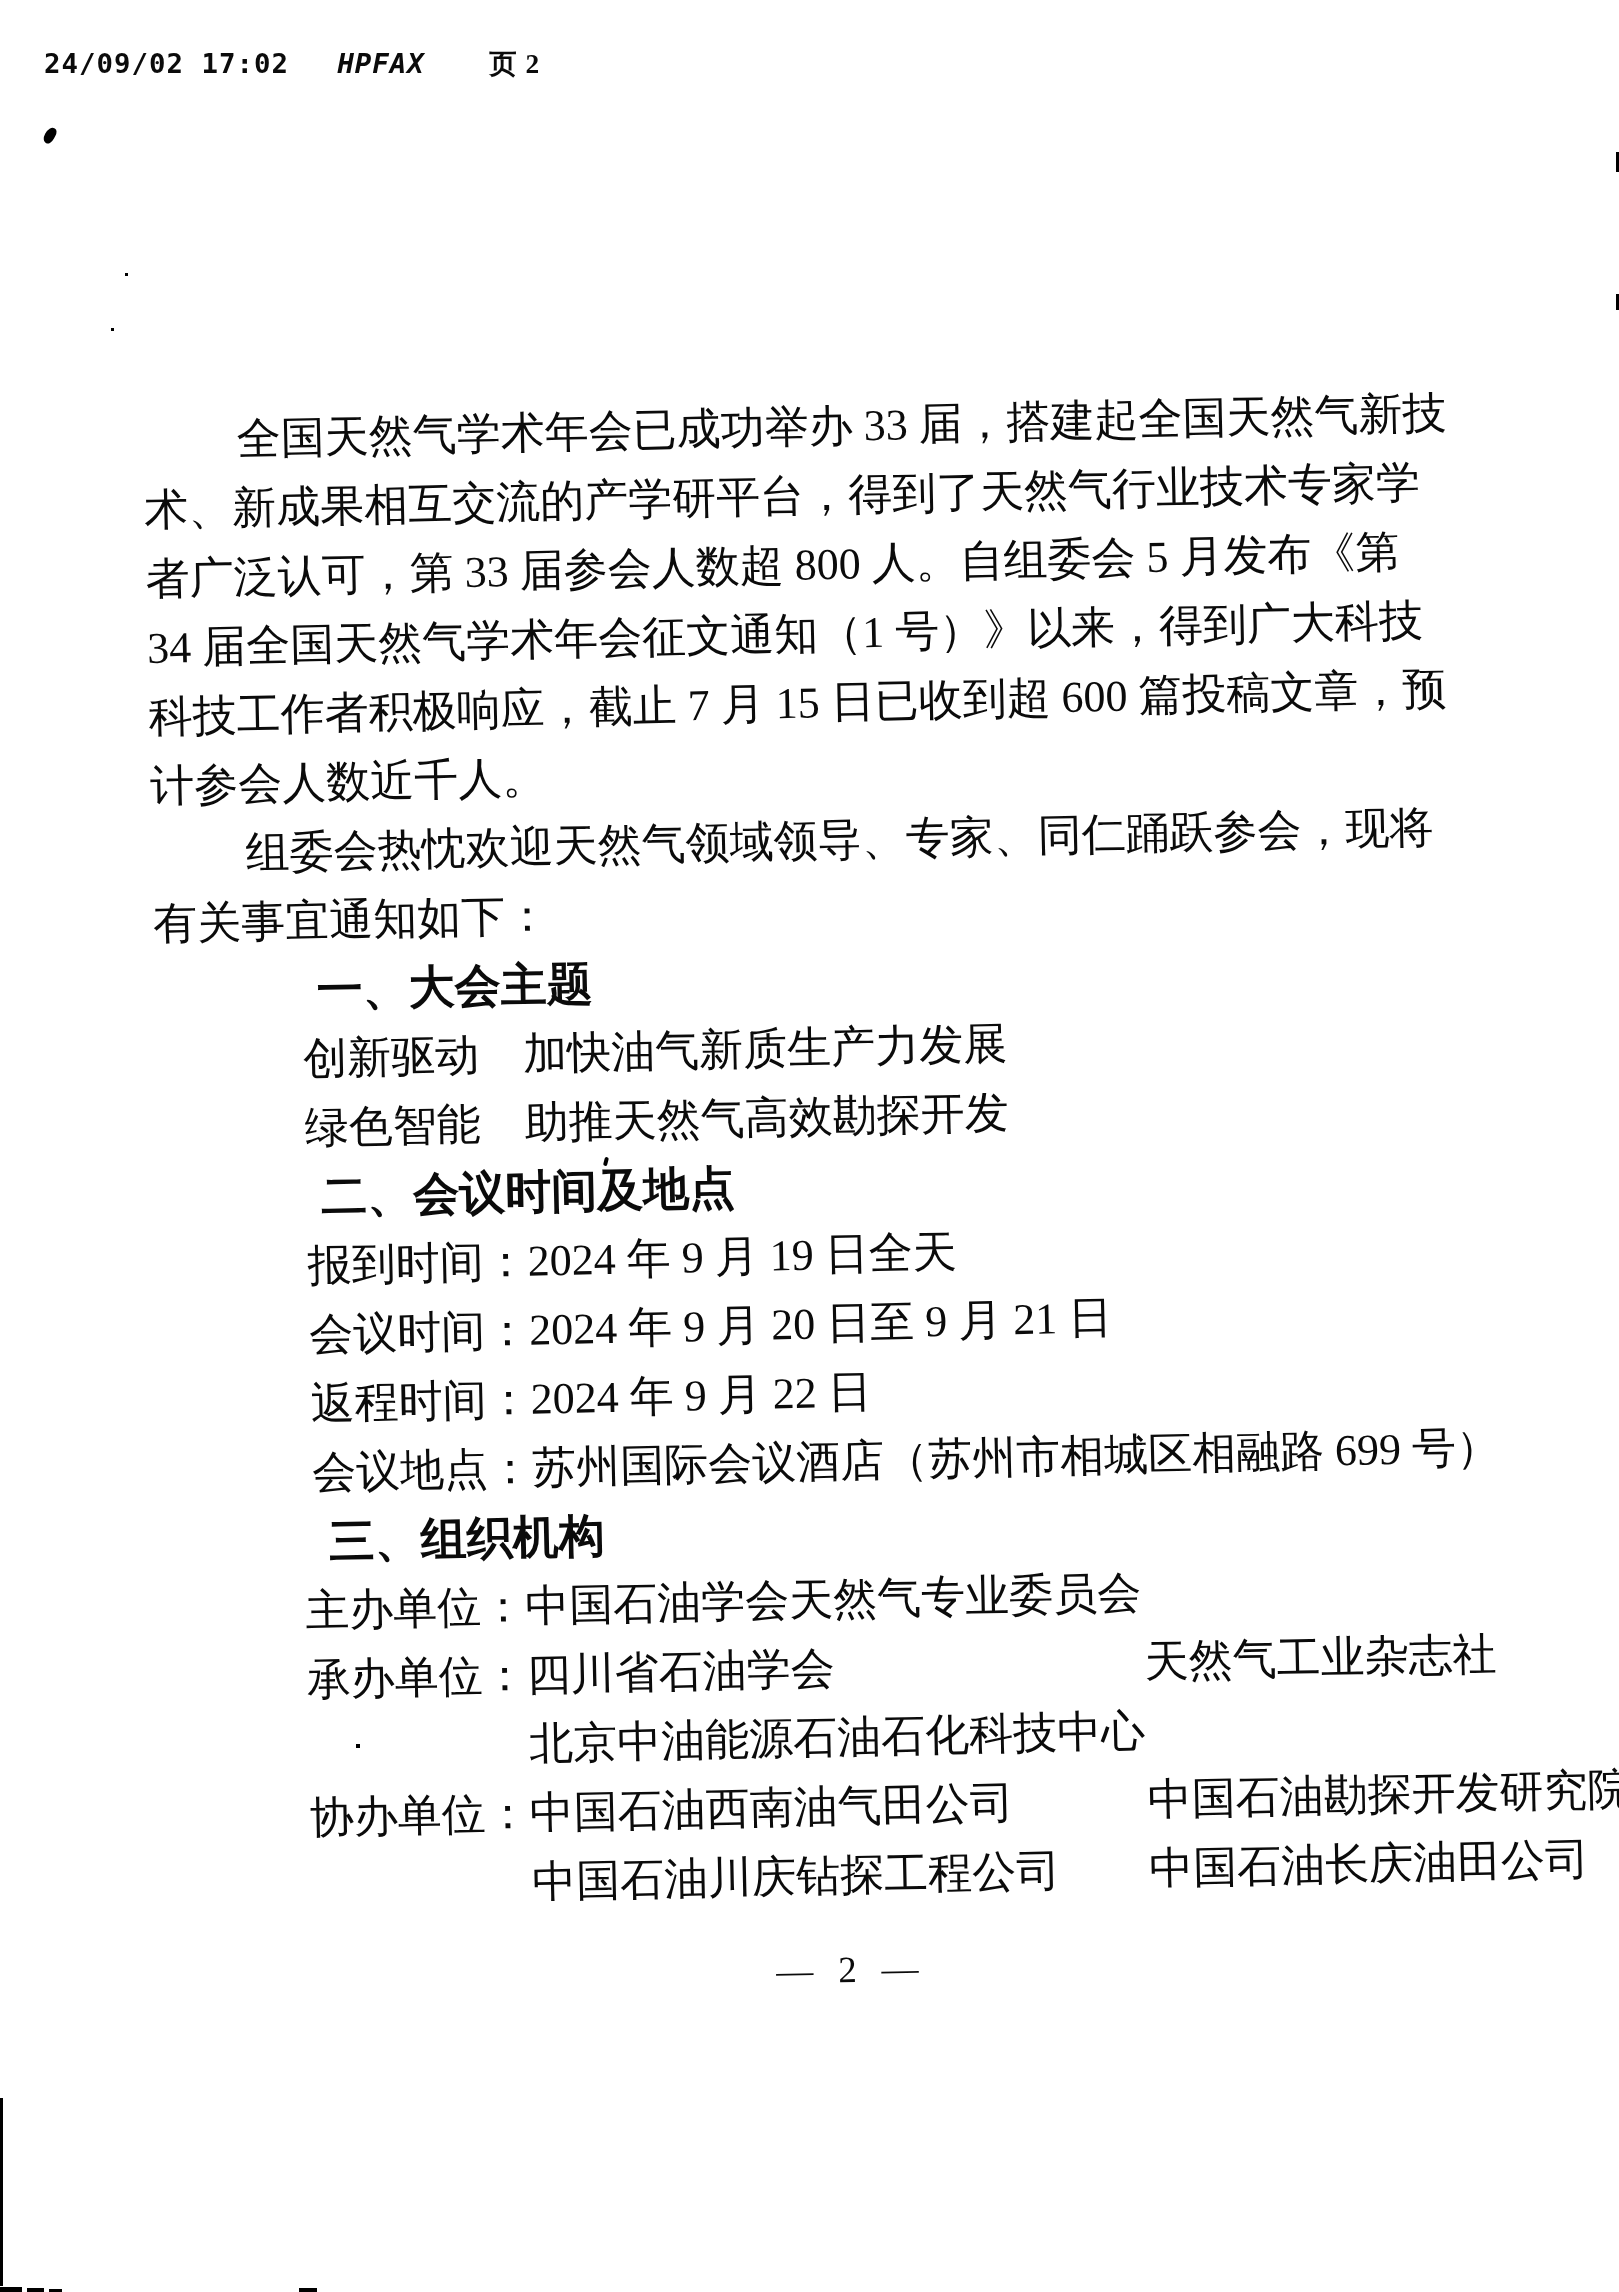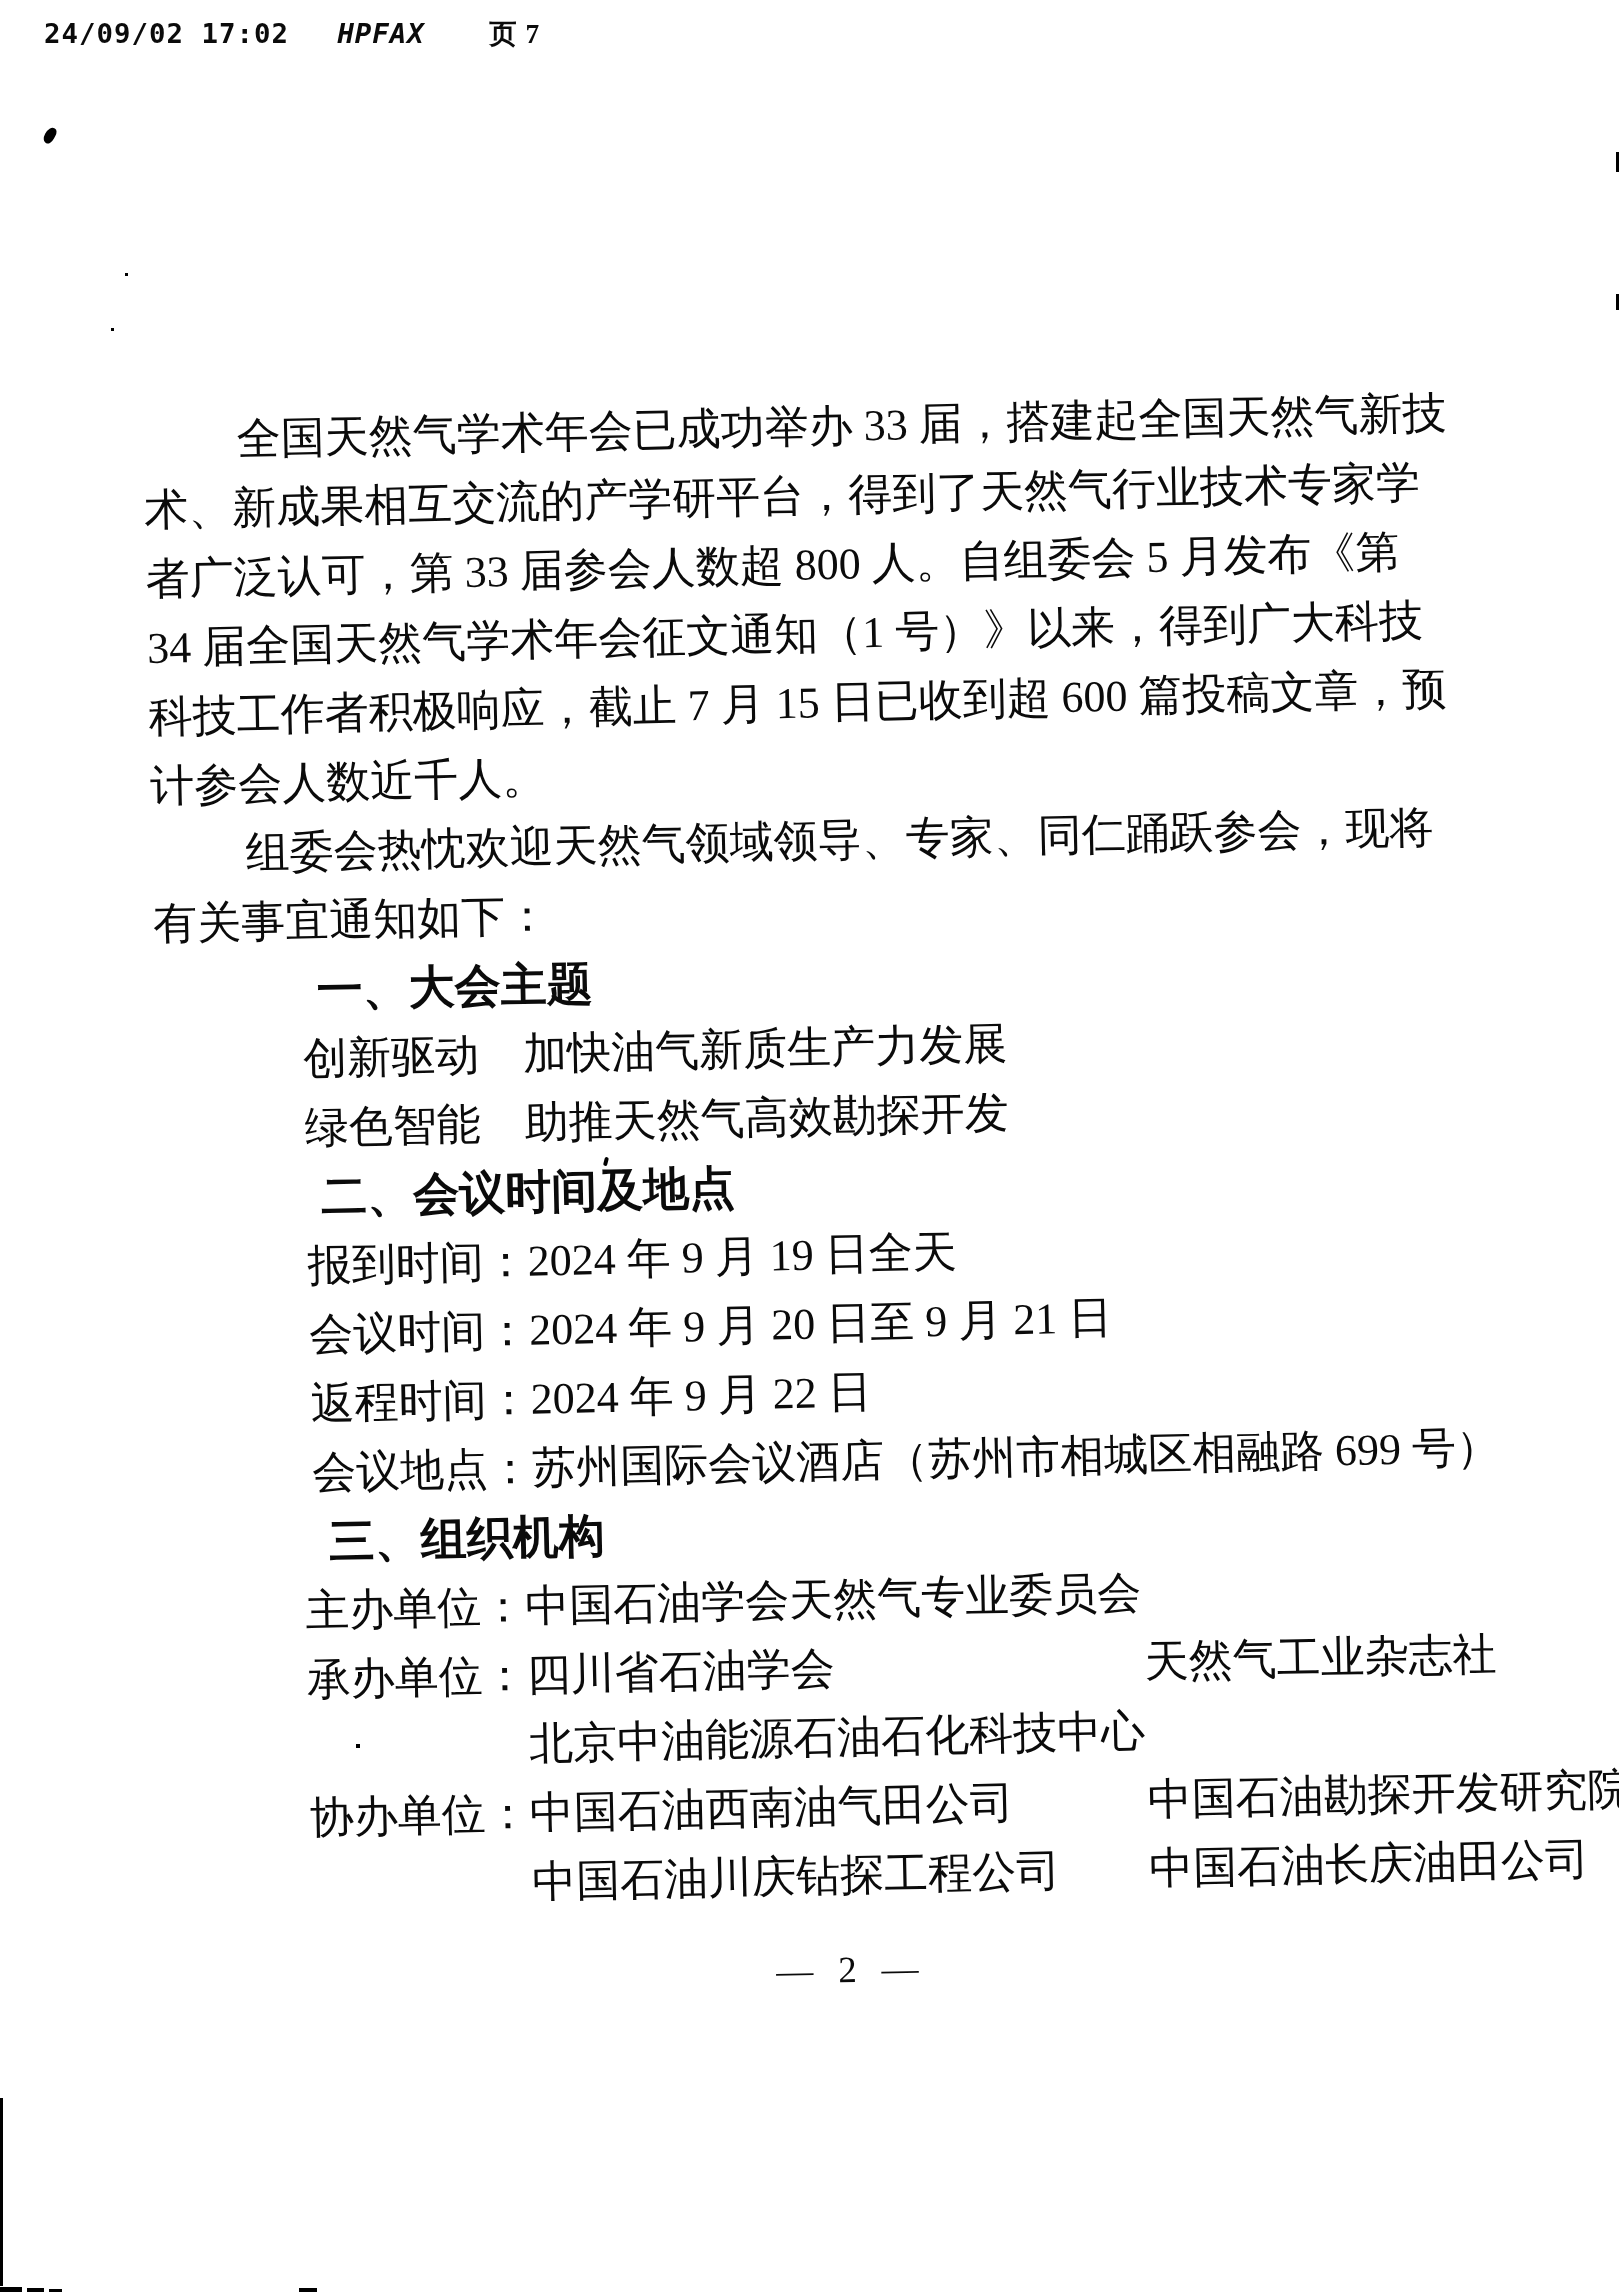--- a/index.html
+++ b/index.html
@@ -14,21 +14,21 @@
   
   .fax-header {
     position: absolute;
     left: 44px; top: 15.7px;
     font-family: "DejaVu Sans Mono", monospace;
     font-size: 27.4px;
     font-weight: bold;
     white-space: nowrap;
     letter-spacing: 1px;
   }
-  .fax-header .seg { display: inline-block; }
+  .fax-header .seg { display: inline-block; margin-top: 30px; }
   .fax-header .dev { margin-left: 31px; font-style: italic; }
   .fax-header .pg  { margin-left: 47px; font-family: "Liberation Serif", serif; }
 
   
   .doc {
     position: absolute;
     left: 142px; top: 407px;
     width: 1353px;
     font-size: 44px;
     line-height: 69px;
@@ -76,21 +76,21 @@
   .speck-5 { left: 604px; top: 1157px; width: 3.9px; height: 8.8px; border-radius: 2px; transform: rotate(15deg); }
   .edge-tick-r1 { left: 1616px; top: 152px; width: 2.9px; height: 19.6px; }
   .edge-tick-r2 { left: 1616px; top: 294px; width: 2.9px; height: 15.7px; }
 </style>
 </head>
 <body>
 
 <div class="fax-header">
   <span class="seg">24/09/02 17:02</span>
   <span class="seg dev">HPFAX</span>
-  <span class="seg pg">页 7</span>
+  <span class="seg pg">页 2</span>
 </div>
 
 <div class="artifact comma-mark"></div>
 <div class="artifact edge-bar-left"></div>
 <div class="artifact dash-1"></div>
 <div class="artifact dash-2"></div>
 <div class="artifact dash-3"></div>
 <div class="artifact dash-4"></div>
 <div class="artifact speck-1"></div>
 <div class="artifact speck-2"></div>

